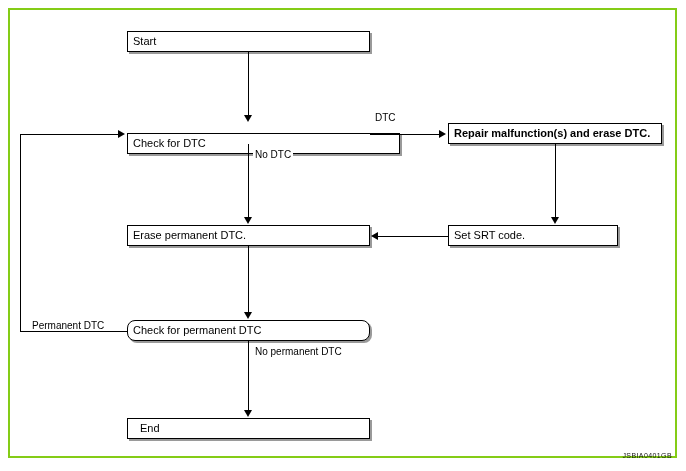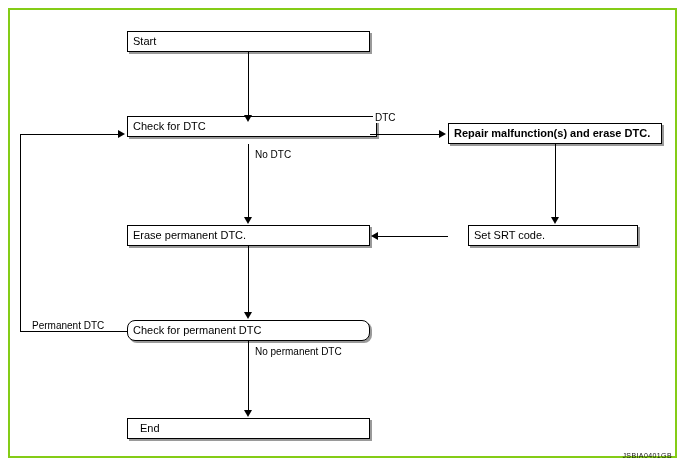--- a/index.html
+++ b/index.html
@@ -47,27 +47,27 @@
     font-family:"Liberation Sans","DejaVu Sans",sans-serif;
   }
 </style>
 </head>
 <body>
 
 <div id="frame">
 
   <div class="box" style="left:117px;top:21px;width:243px;">Start</div>
 
-  <div class="box" style="left:117px;top:106px;width:250px;">Check for DTC</div>
+  <div class="box" style="left:117px;top:123px;width:273px;">Check for DTC</div>
 
   <div class="box" style="left:438px;top:113px;width:214px;font-weight:bold;">Repair malfunction(s) and erase DTC.</div>
 
   <div class="box" style="left:117px;top:215px;width:243px;">Erase permanent DTC.</div>
 
-  <div class="box" style="left:458px;top:215px;width:170px;">Set SRT code.</div>
+  <div class="box" style="left:438px;top:215px;width:170px;">Set SRT code.</div>
 
   <div class="box" style="left:117px;top:310px;width:243px;border-radius:8px;">Check for permanent DTC</div>
 
   <div class="box" style="left:117px;top:408px;width:243px;padding-left:12px;">End</div>
 
   <div class="vline" style="left:238px;top:42px;height:64px;"></div>
   <div class="arrow-down" style="left:234px;top:105px;"></div>
 
   <div class="hline" style="left:360px;top:124px;width:70px;"></div>
   <div class="arrow-right" style="left:429px;top:120px;"></div>

